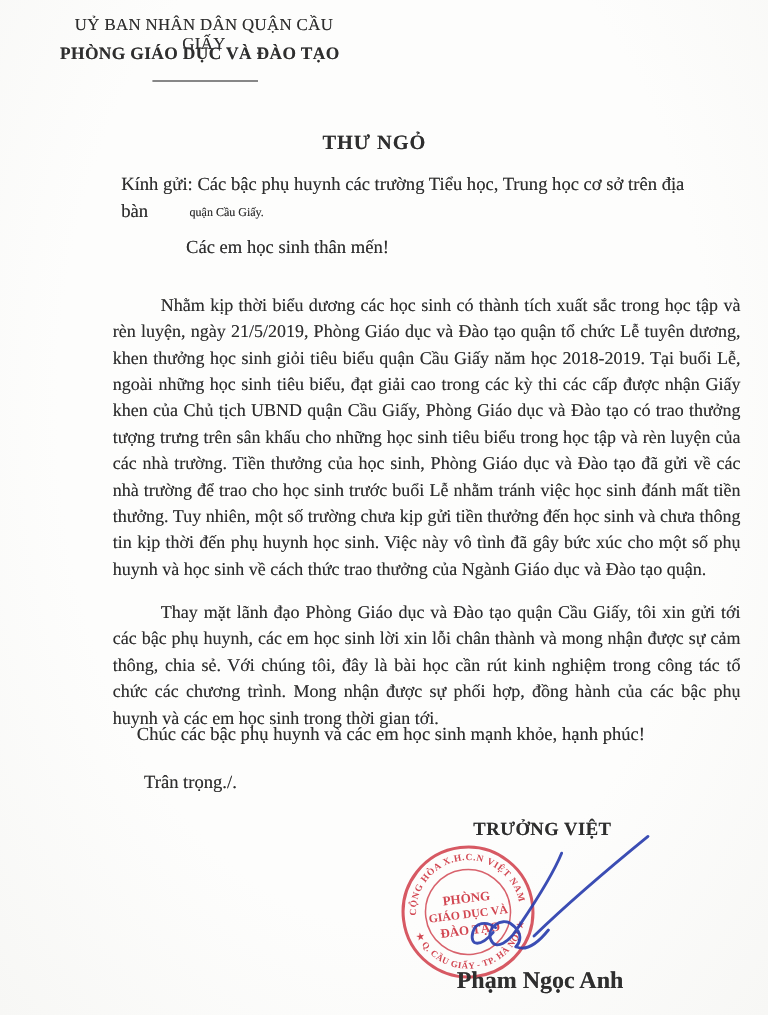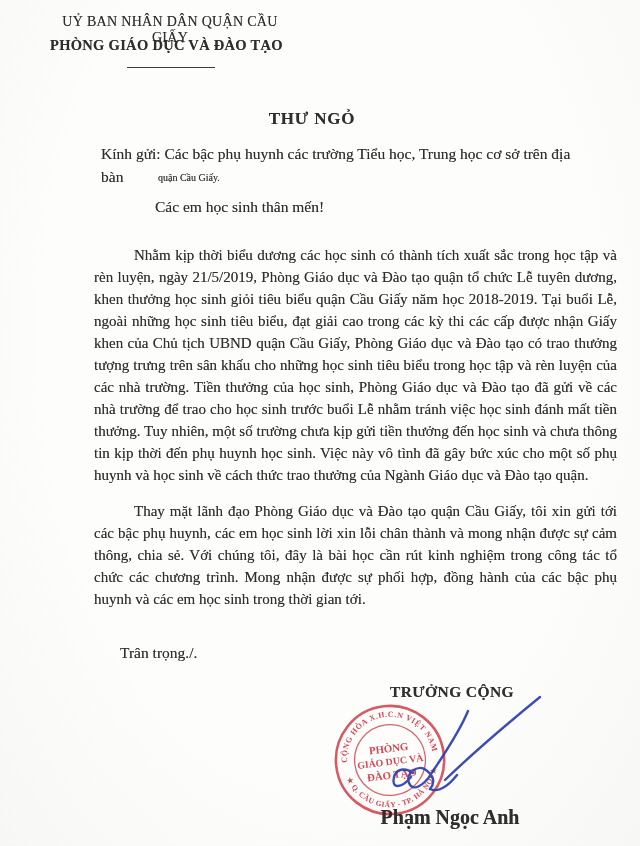--- a/index.html
+++ b/index.html
@@ -44,23 +44,24 @@
 
   <div class="txt kinhgui-1">Kính gửi: Các bậc phụ huynh các trường Tiểu học, Trung học cơ sở trên địa bàn</div>
 
   <div class="txt title">THƯ NGỎ</div>
   <div class="txt kinhgui-2">quận Cầu Giấy.</div>
   <div class="txt greeting">Các em học sinh thân mến!</div>
 
   <p class="txt para para1">Nhằm kịp thời biểu dương các học sinh có thành tích xuất sắc trong học tập và rèn luyện, ngày 21/5/2019, Phòng Giáo dục và Đào tạo quận tổ chức Lễ tuyên dương, khen thưởng học sinh giỏi tiêu biểu quận Cầu Giấy năm học 2018-2019. Tại buổi Lễ, ngoài những học sinh tiêu biểu, đạt giải cao trong các kỳ thi các cấp được nhận Giấy khen của Chủ tịch UBND quận Cầu Giấy, Phòng Giáo dục và Đào tạo có trao thưởng tượng trưng trên sân khấu cho những học sinh tiêu biểu trong học tập và rèn luyện của các nhà trường. Tiền thưởng của học sinh, Phòng Giáo dục và Đào tạo đã gửi về các nhà trường để trao cho học sinh trước buổi Lễ nhằm tránh việc học sinh đánh mất tiền thưởng. Tuy nhiên, một số trường chưa kịp gửi tiền thưởng đến học sinh và chưa thông tin kịp thời đến phụ huynh học sinh. Việc này vô tình đã gây bức xúc cho một số phụ huynh và học sinh về cách thức trao thưởng của Ngành Giáo dục và Đào tạo quận.</p>
   <p class="txt para para2">Thay mặt lãnh đạo Phòng Giáo dục và Đào tạo quận Cầu Giấy, tôi xin gửi tới các bậc phụ huynh, các em học sinh lời xin lỗi chân thành và mong nhận được sự cảm thông, chia sẻ. Với chúng tôi, đây là bài học cần rút kinh nghiệm trong công tác tổ chức các chương trình. Mong nhận được sự phối hợp, đồng hành của các bậc phụ huynh và các em học sinh trong thời gian tới.</p>
 
+  <div class="txt wish">Chúc các bậc phụ huynh và các em học sinh mạnh khỏe, hạnh phúc!</div>
   <div class="txt closing">Trân trọng./.</div>
 
-  <div class="txt role">TRƯỞNG CỘNG</div>
+  <div class="txt role">TRƯỞNG VIỆT</div>
 
   <div class="stamp-wrap">
     <svg viewBox="0 0 120 120" width="118" height="118">
       <circle cx="60" cy="60" r="55" fill="none" stroke="#cf3a46" stroke-width="2.6" opacity=".9"></circle>
       <circle cx="60" cy="60" r="36" fill="none" stroke="#cf3a46" stroke-width="1.3" opacity=".85"></circle>
       <path id="arcTop" d="M 16 60 A 44 44 0 0 1 104 60" fill="none"></path>
       <path id="arcBot" d="M 12 60 A 48 48 0 0 0 108 60" fill="none"></path>
       <text font-size="8" font-weight="bold" fill="#cf3a46" letter-spacing="0.6">
         <textPath href="#arcTop" startOffset="50%" text-anchor="middle">CỘNG HÒA X.H.C.N VIỆT NAM</textPath>
       </text>

